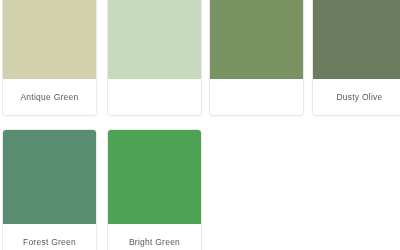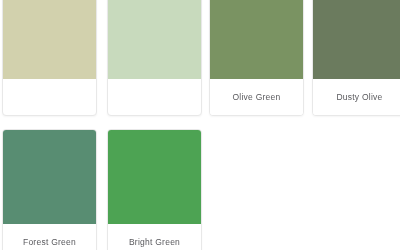--- a/index.html
+++ b/index.html
@@ -65,29 +65,29 @@
   .col-3 { left: 209px; }
   .col-4 { left: 312px; }
 </style>
 </head>
 <body>
 
 <div id="palette-grid">
 
   <div class="swatch-card row-1 col-1">
     <span class="swatch-color" style="background-color: rgb(210, 209, 173);"></span>
+    <span class="swatch-label">Antique Green</span>
   </div>
 
   <div class="swatch-card row-1 col-2">
     <span class="swatch-color" style="background-color: rgb(200, 218, 189);"></span>
   </div>
 
   <div class="swatch-card row-1 col-3">
     <span class="swatch-color" style="background-color: rgb(122, 147, 98);"></span>
-    <span class="swatch-label">Olive Green</span>
   </div>
 
   <div class="swatch-card row-1 col-4">
     <span class="swatch-color" style="background-color: rgb(107, 123, 94);"></span>
     <span class="swatch-label">Dusty Olive</span>
   </div>
 
   <div class="swatch-card row-2 col-1">
     <span class="swatch-color" style="background-color: rgb(88, 141, 114);"></span>
     <span class="swatch-label">Forest Green</span>

